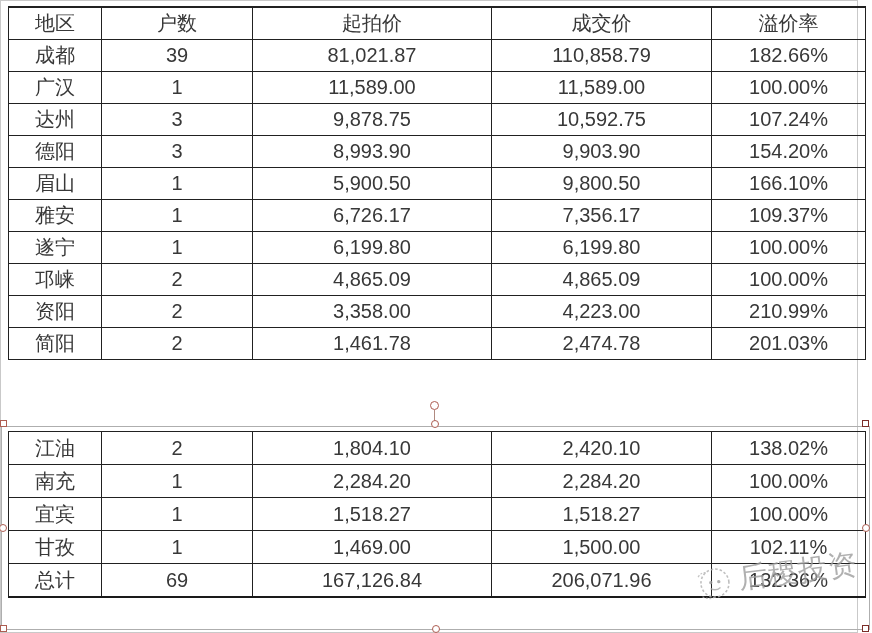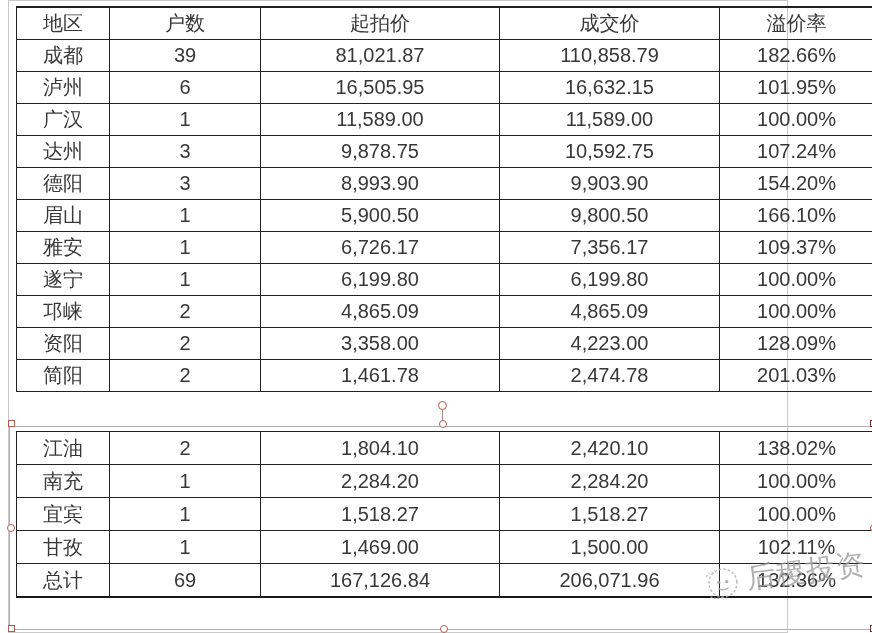--- a/index.html
+++ b/index.html
@@ -1,21 +1,21 @@
 <!DOCTYPE html>
 <html><head>
 <meta charset="utf-8">
 <style>
   html,body{margin:0;padding:0;}
   body{
     width:872px;height:633px;position:relative;background:#ffffff;
     font-family:"Liberation Sans","DejaVu Sans",sans-serif;
     overflow:hidden;
   }
-  .stage{position:absolute;left:8px;top:0;width:780px;height:633px;
+  .stage{position:absolute;left:0;top:0;width:858px;height:633px;
     border:1px solid #c9c9c9;box-sizing:border-box;}
   
   .tbl{position:absolute;left:7px;width:857px;border-collapse:collapse;
     table-layout:fixed;color:#383838;z-index:1;}
   .tbl th,.tbl td{
     border:1px solid #212121;text-align:center;vertical-align:middle;
     font-size:20px;font-weight:400;padding:0;white-space:nowrap;overflow:hidden;}
   .tbl-upper{top:5px;border-top:2px solid #212121;}
   .tbl-upper th,.tbl-upper td{height:31px;}
   .tbl-lower{top:430px;border-bottom:2px solid #1a1a1a;}
@@ -73,27 +73,20 @@
       </thead>
     <tbody id="upper-body">
         <tr>
           <td>成都</td>
           <td>39</td>
           <td>81,021.87</td>
           <td>110,858.79</td>
           <td>182.66%</td>
         </tr>
         <tr>
-          <td>泸州</td>
-          <td>6</td>
-          <td>16,505.95</td>
-          <td>16,632.15</td>
-          <td>101.95%</td>
-        </tr>
-        <tr>
           <td>广汉</td>
           <td>1</td>
           <td>11,589.00</td>
           <td>11,589.00</td>
           <td>100.00%</td>
         </tr>
         <tr>
           <td>达州</td>
           <td>3</td>
           <td>9,878.75</td>
@@ -133,21 +126,21 @@
           <td>2</td>
           <td>4,865.09</td>
           <td>4,865.09</td>
           <td>100.00%</td>
         </tr>
         <tr>
           <td>资阳</td>
           <td>2</td>
           <td>3,358.00</td>
           <td>4,223.00</td>
-          <td>128.09%</td>
+          <td>210.99%</td>
         </tr>
         <tr>
           <td>简阳</td>
           <td>2</td>
           <td>1,461.78</td>
           <td>2,474.78</td>
           <td>201.03%</td>
         </tr>
       </tbody>
   </table>

